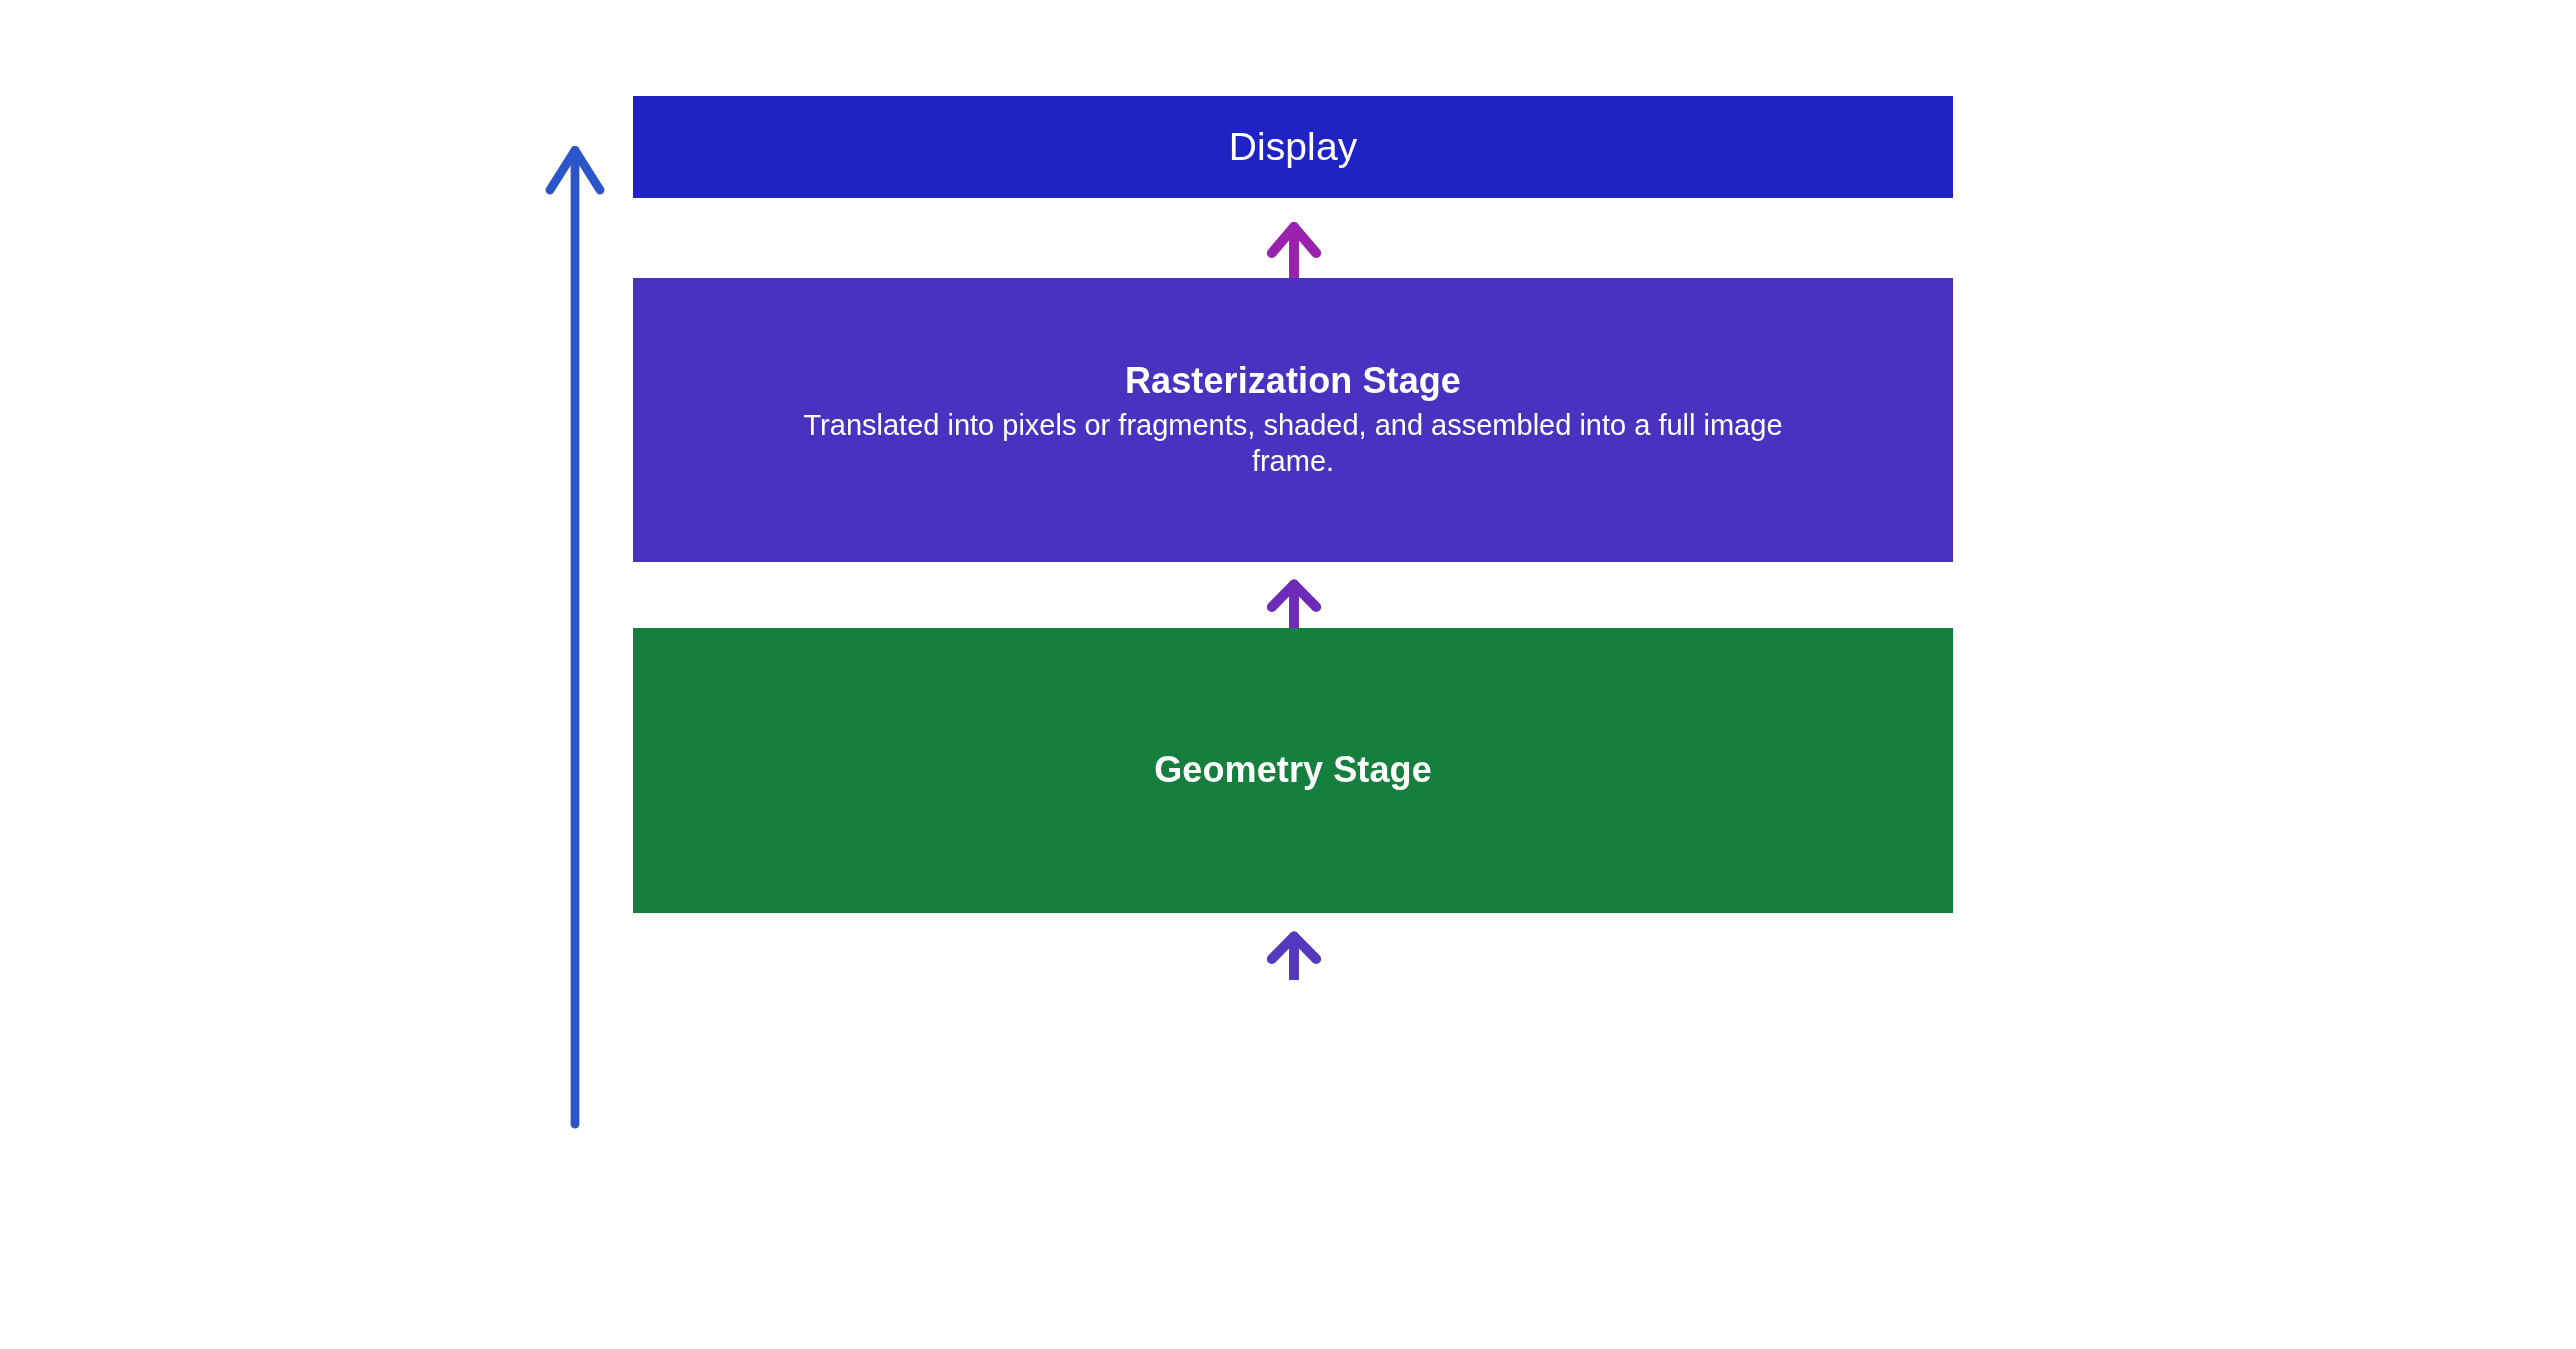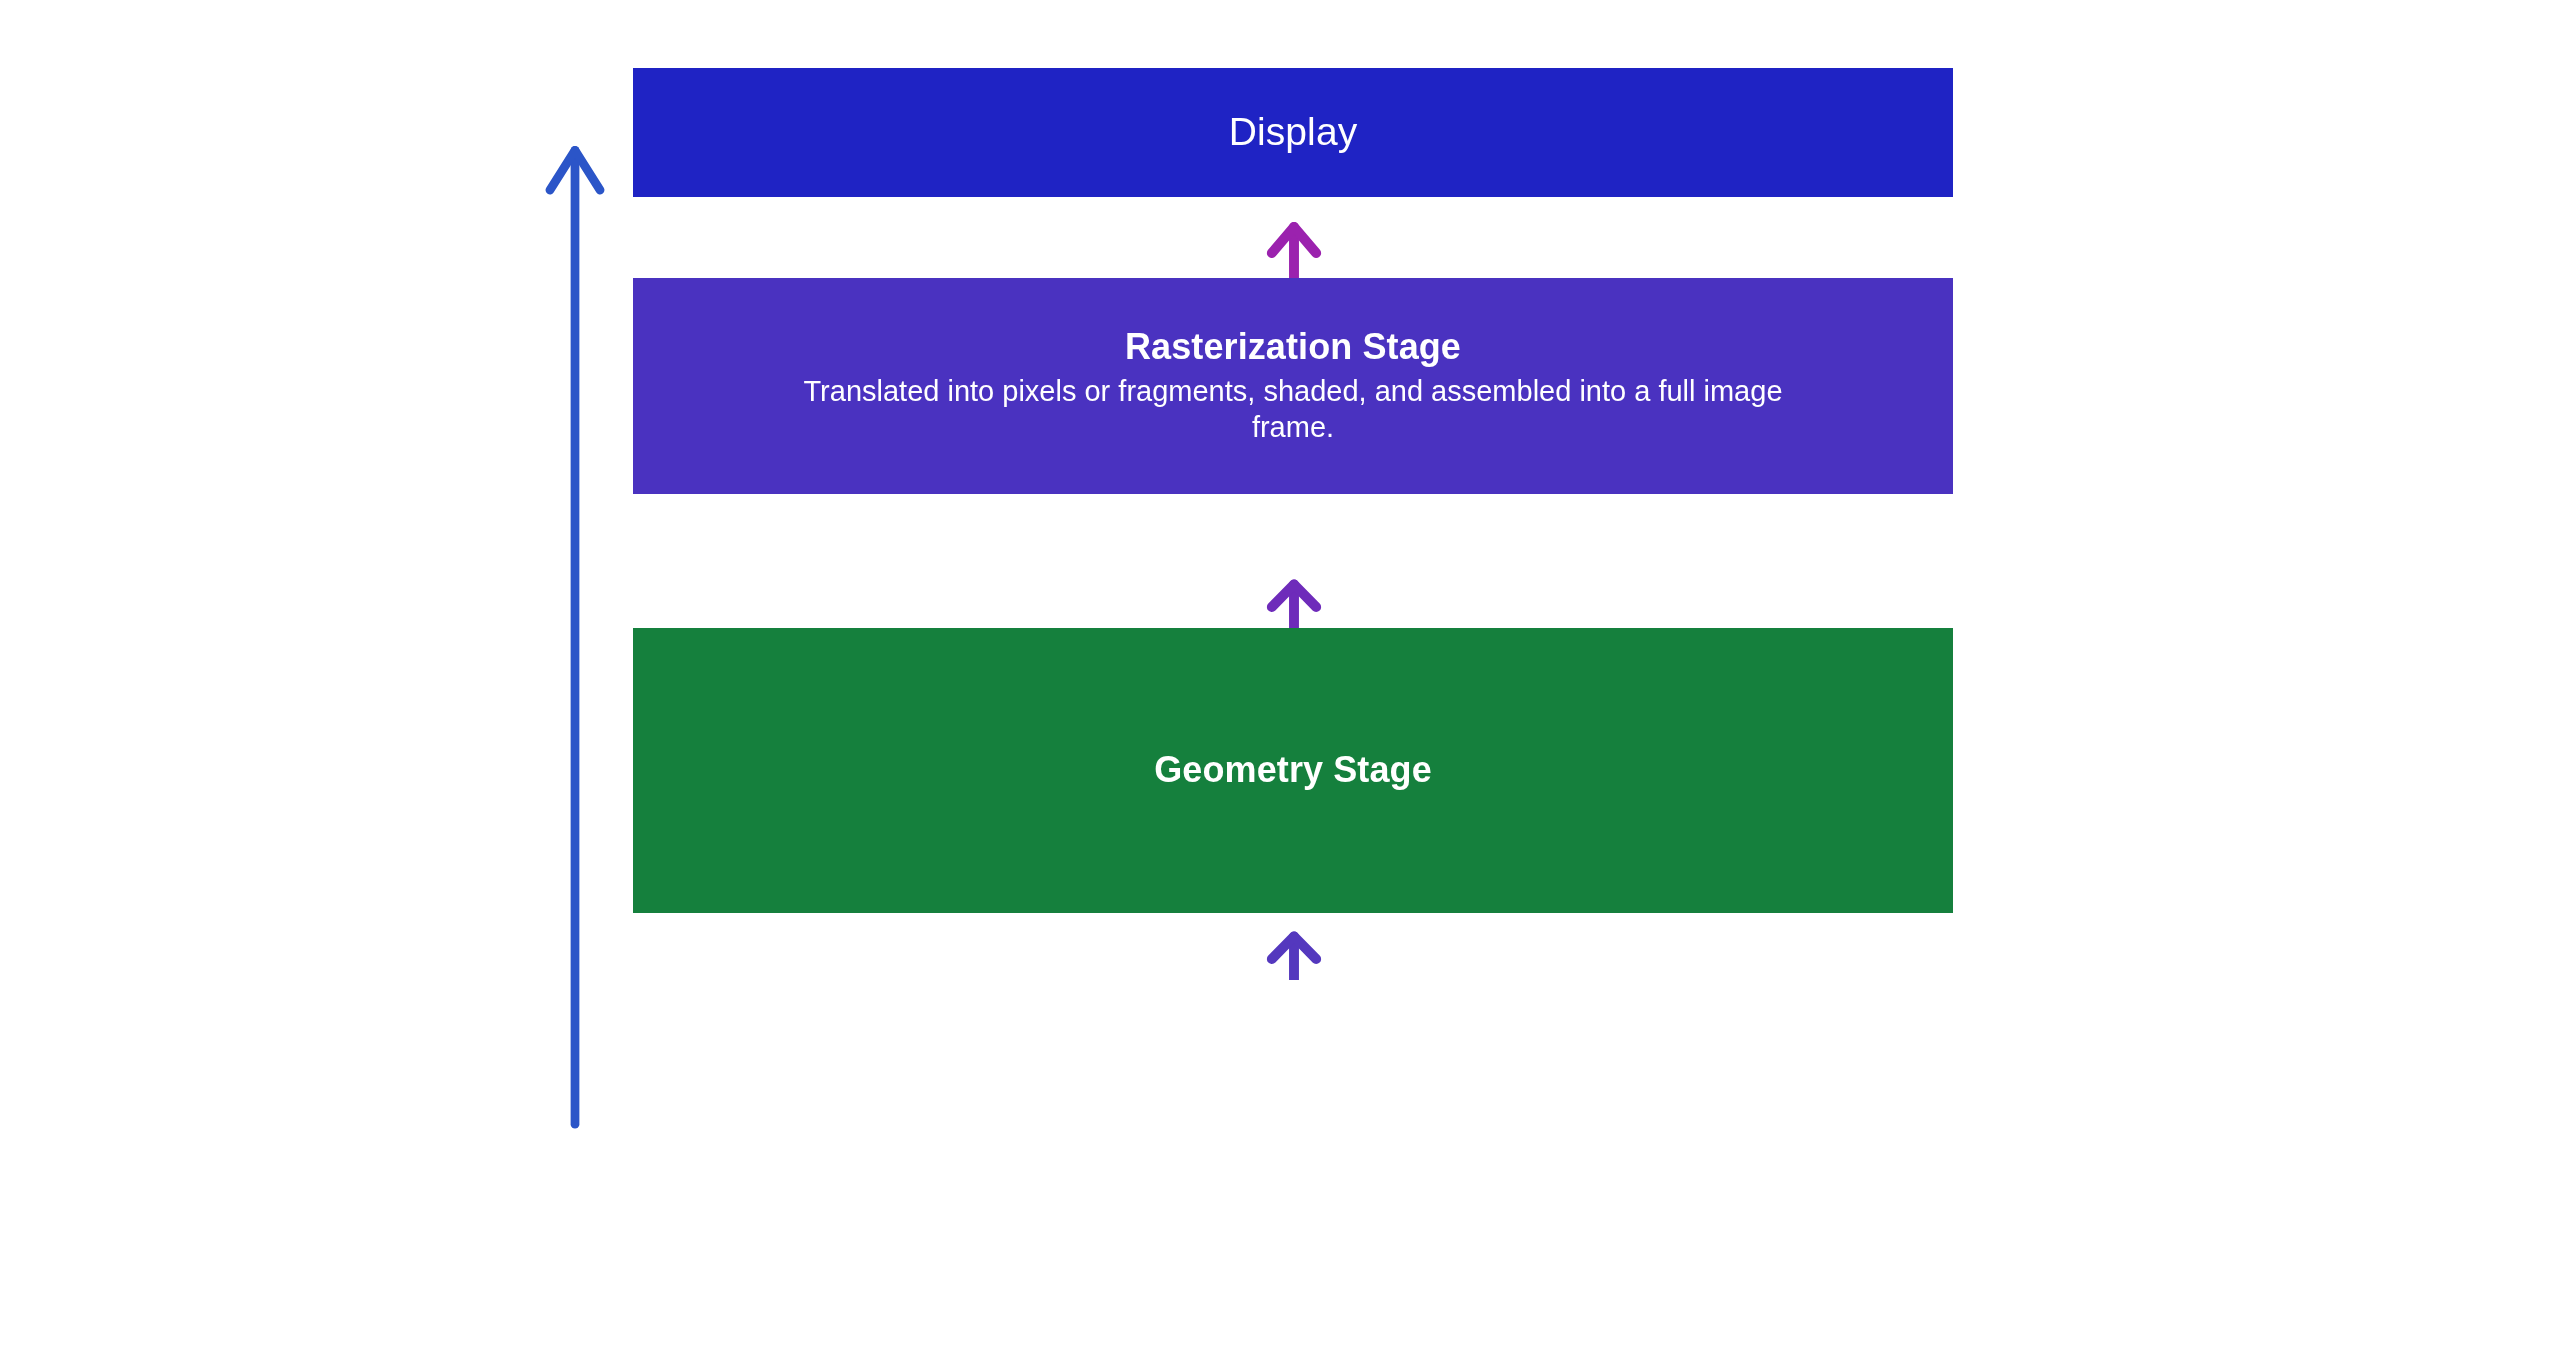--- a/index.html
+++ b/index.html
@@ -44,31 +44,31 @@
   .stage-desc {
     font-size: 29px;
     font-weight: normal;
     line-height: 1.26;
     margin-top: 4px;
     max-width: 1066px;
   }
 
   
   #box-display {
-    top: 68px;
-    height: 129px;
+    top: 96px;
+    height: 102px;
     background: #1F23C4;
   }
   #box-display .stage-title {
     font-weight: normal;
     font-size: 39px;
   }
   #box-rasterization {
     top: 278px;
-    height: 216px;
+    height: 284px;
     background: #4A32C0;
     text-align: center;
   }
   #box-geometry {
     top: 628px;
     height: 285px;
     background: #6527BC;
   }
   #box-application {
     top: 979px;

